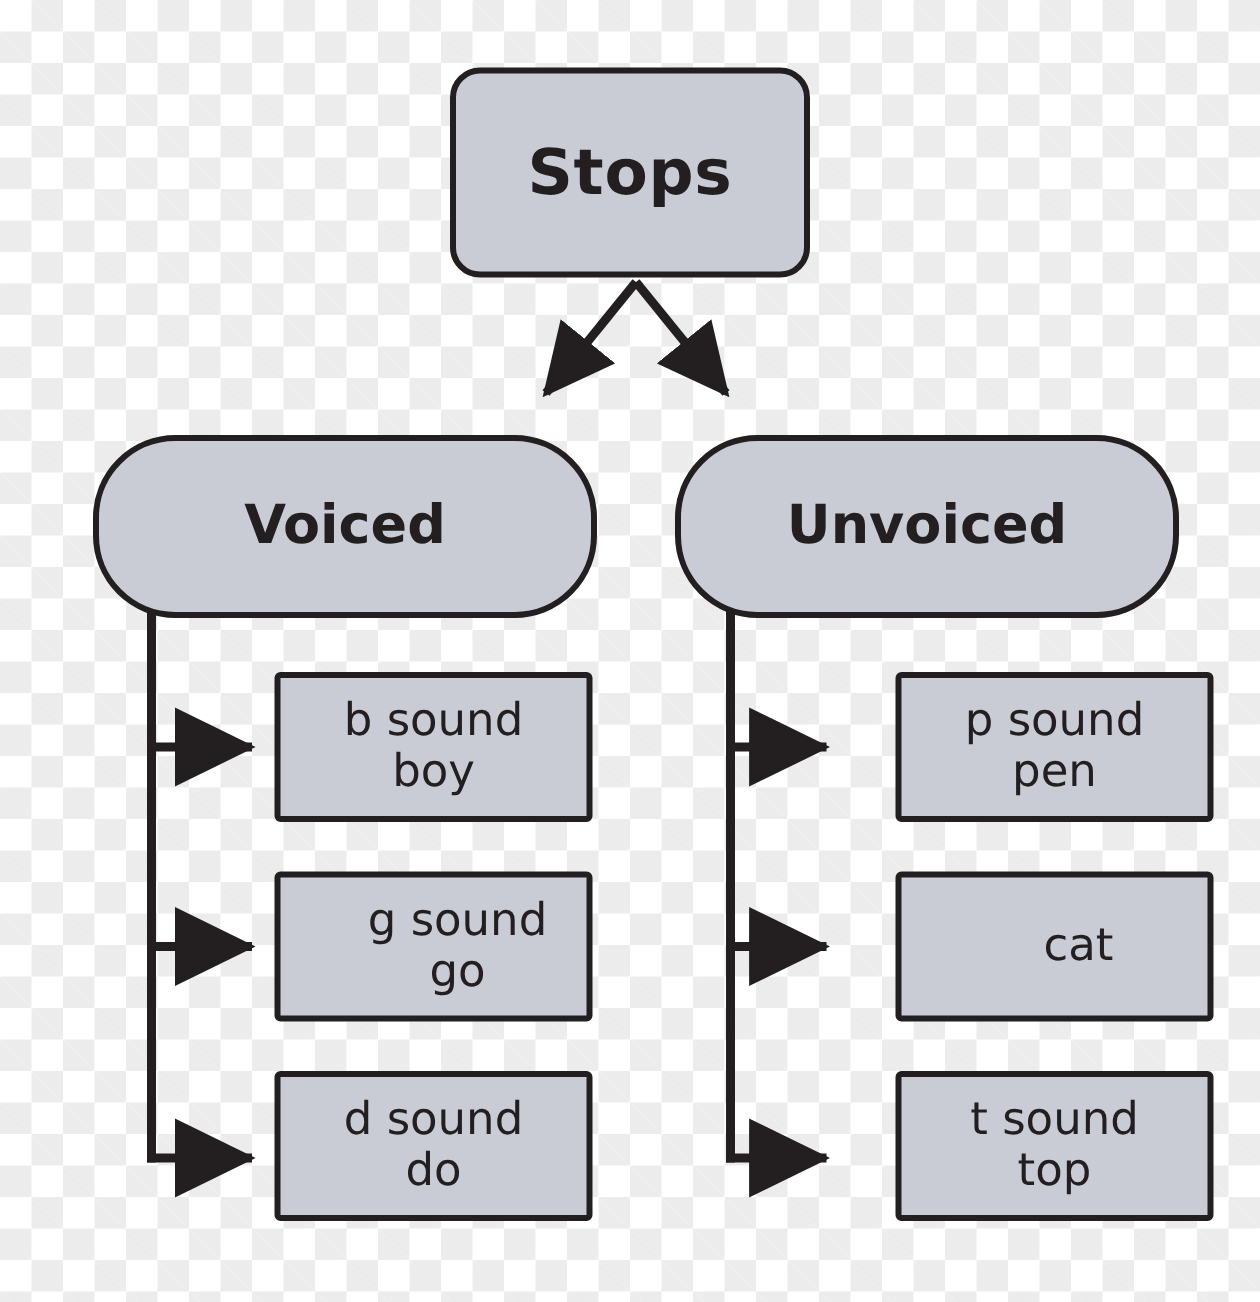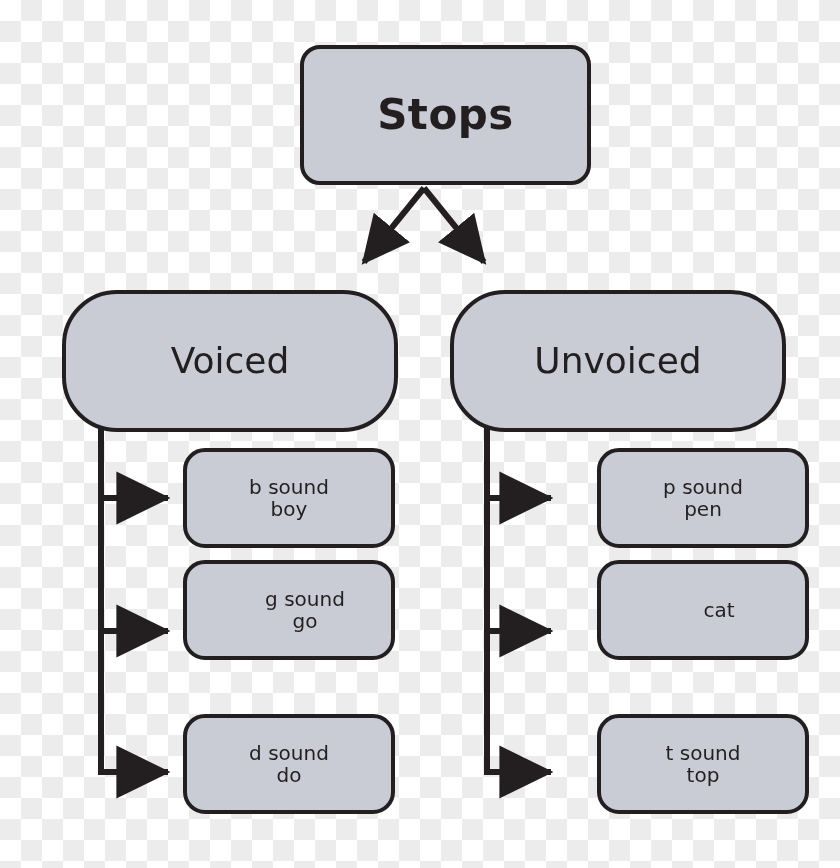--- a/index.html
+++ b/index.html
@@ -40,50 +40,50 @@
     display: flex;
     align-items: center;
     justify-content: center;
     text-align: center;
     color: #231f20;
     line-height: 1.12;
   }
   .node-root {
     left: 300px;
     top: 45px;
-    width: 291px;
+    width: 240px;
     height: 140px;
     border-radius: 20px;
     font-size: 42px;
     font-weight: bold;
     letter-spacing: 0.5px;
   }
   .node-branch {
     top: 290px;
     width: 336px;
-    height: 142px;
+    height: 122px;
     border-radius: 55px;
     font-size: 36px;
-    font-weight: normal;
+    font-weight: bold;
   }
   .node-branch.left  { left: 62px; }
   .node-branch.right { left: 450px; }
   .node-leaf {
     width: 212px;
     height: 100px;
-    border-radius: 22px;
+    border-radius: 4px;
     border-width: 4px;
-    font-size: 20px;
+    font-size: 30px;
     font-weight: normal;
     flex-direction: column;
   }
   .node-leaf.col-left  { left: 183px; }
   .node-leaf.col-right { left: 566px; margin-left: 31px; }
   .node-leaf.row-0 { top: 448px; }
-  .node-leaf.row-1 { top: 560px; padding-left: 32px; }
+  .node-leaf.row-1 { top: 581px; padding-left: 32px; }
   .node-leaf.row-2 { top: 714px; }
   .leaf-line { display: block; }
 </style>
 </head>
 <body>
 
 <div id="stage">
 
   <svg id="edge-layer" viewBox="0 0 840 868" width="840" height="868">
     <defs>

